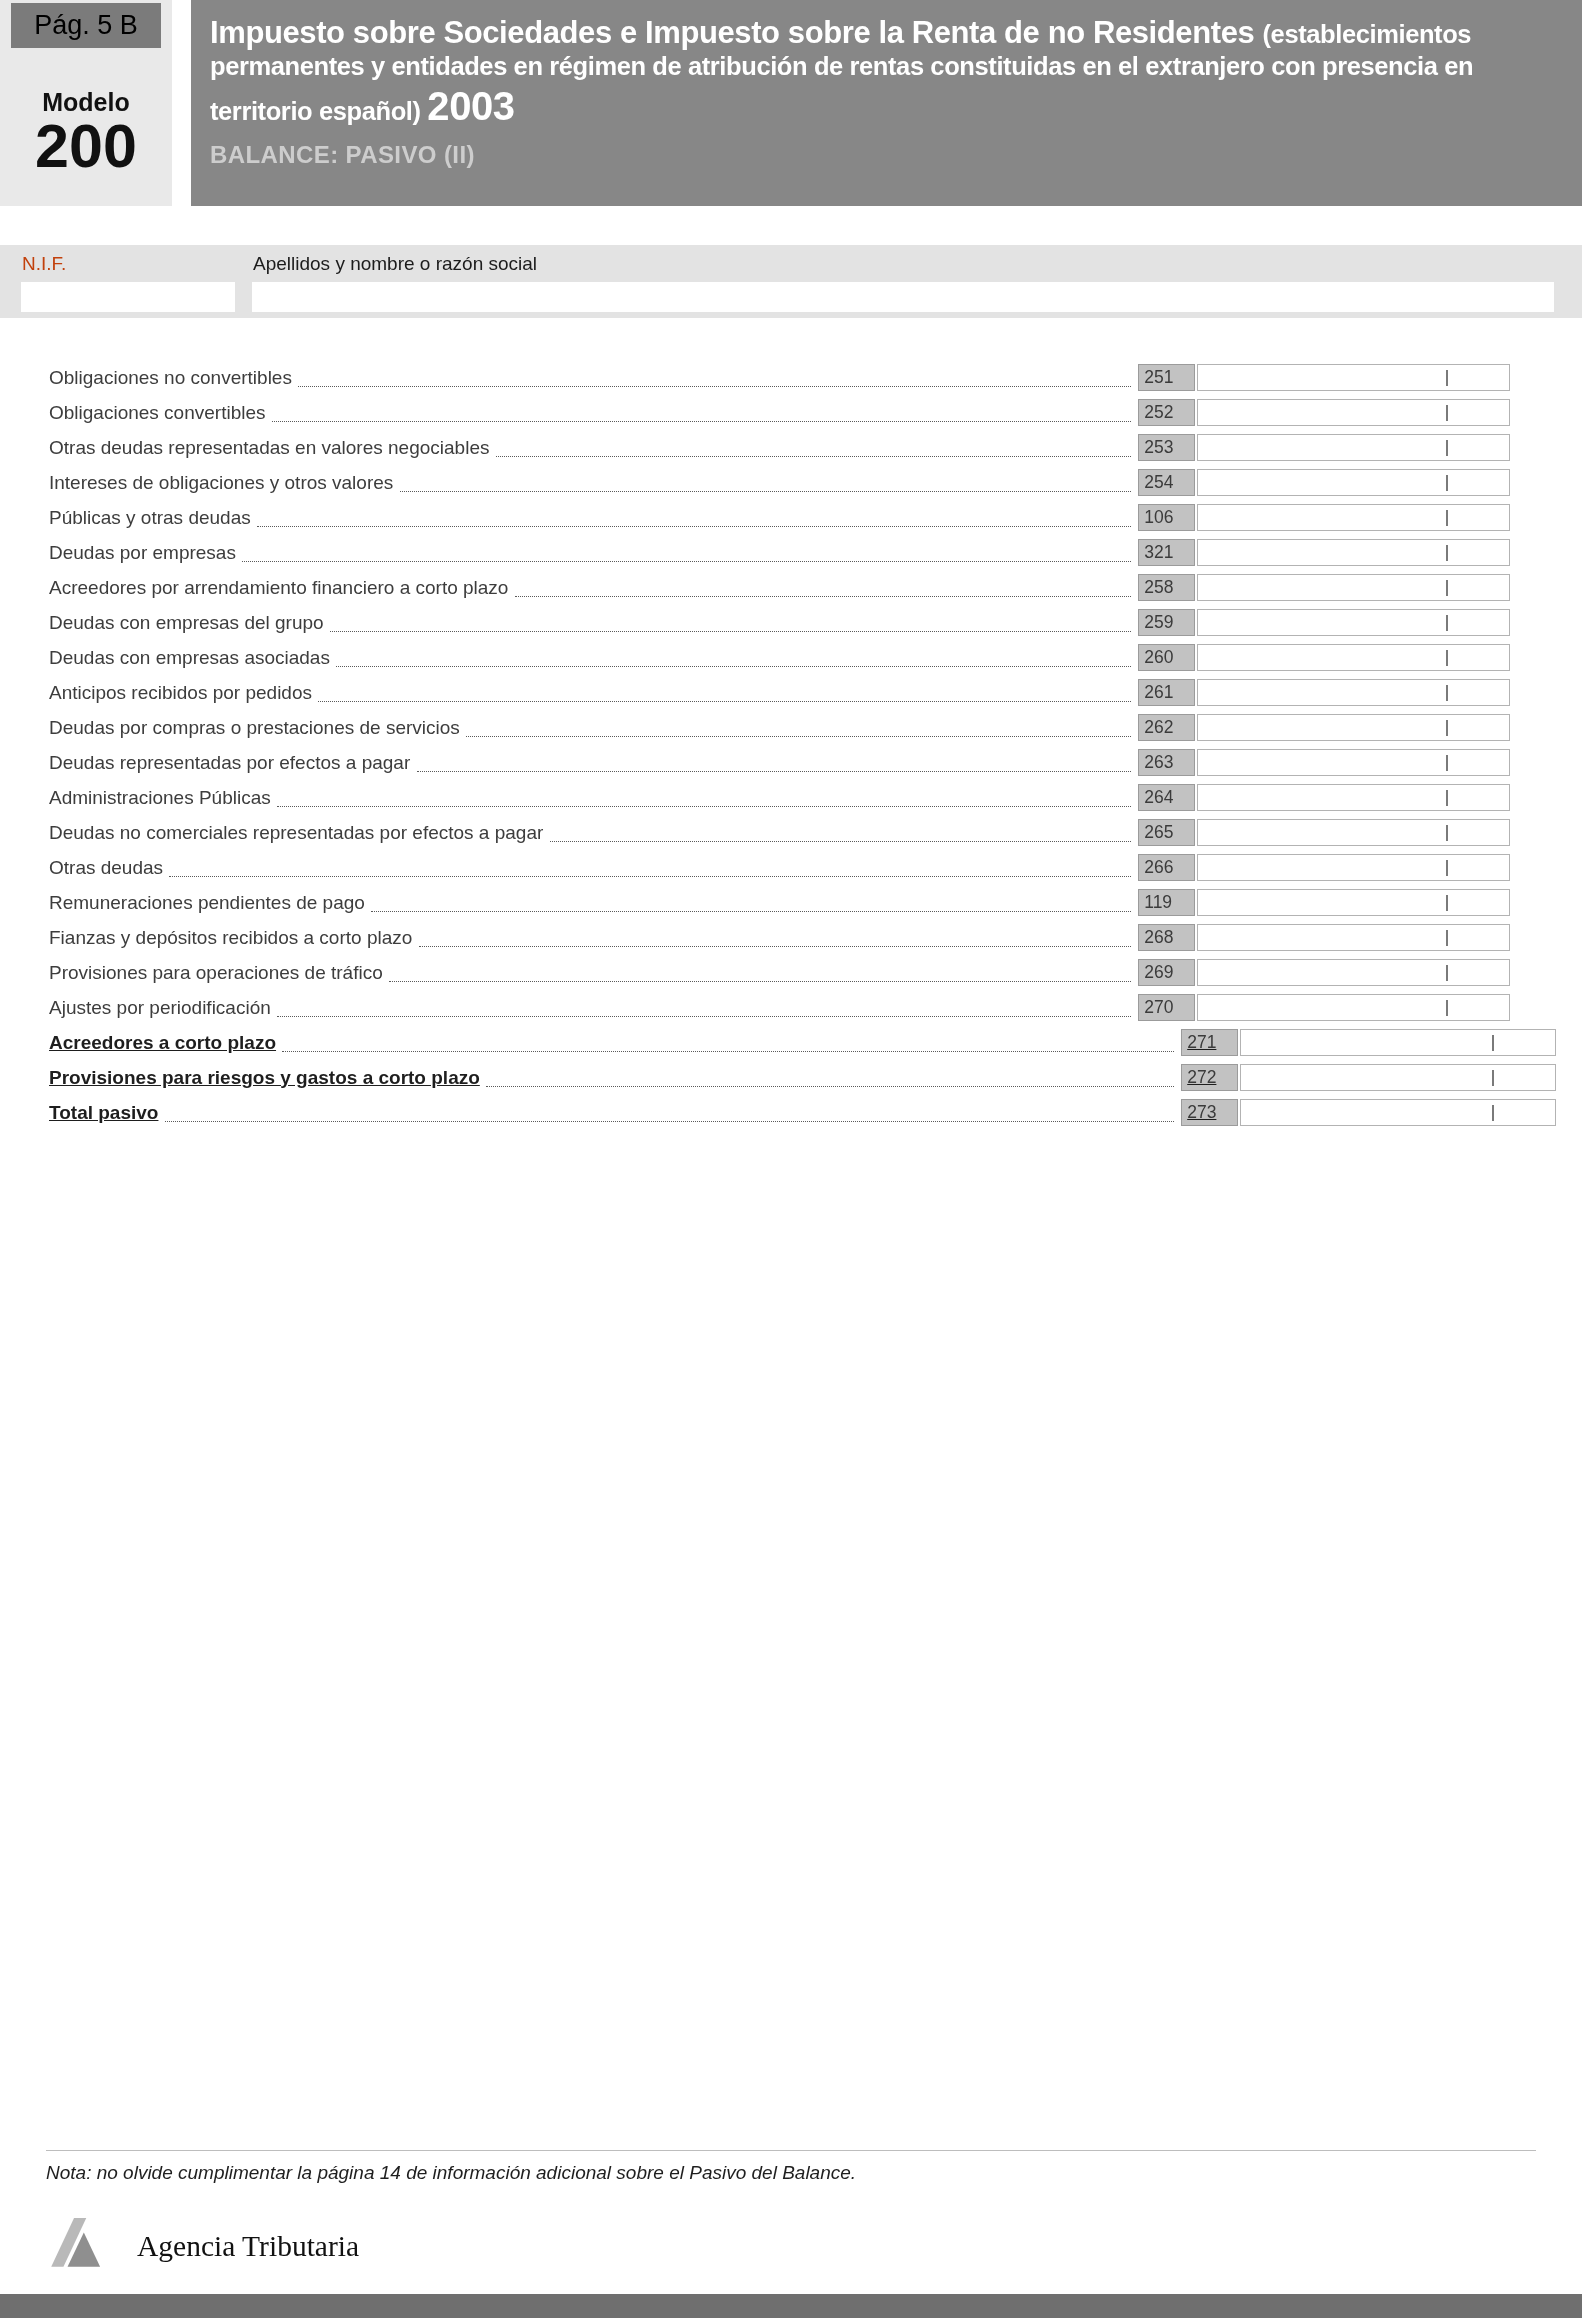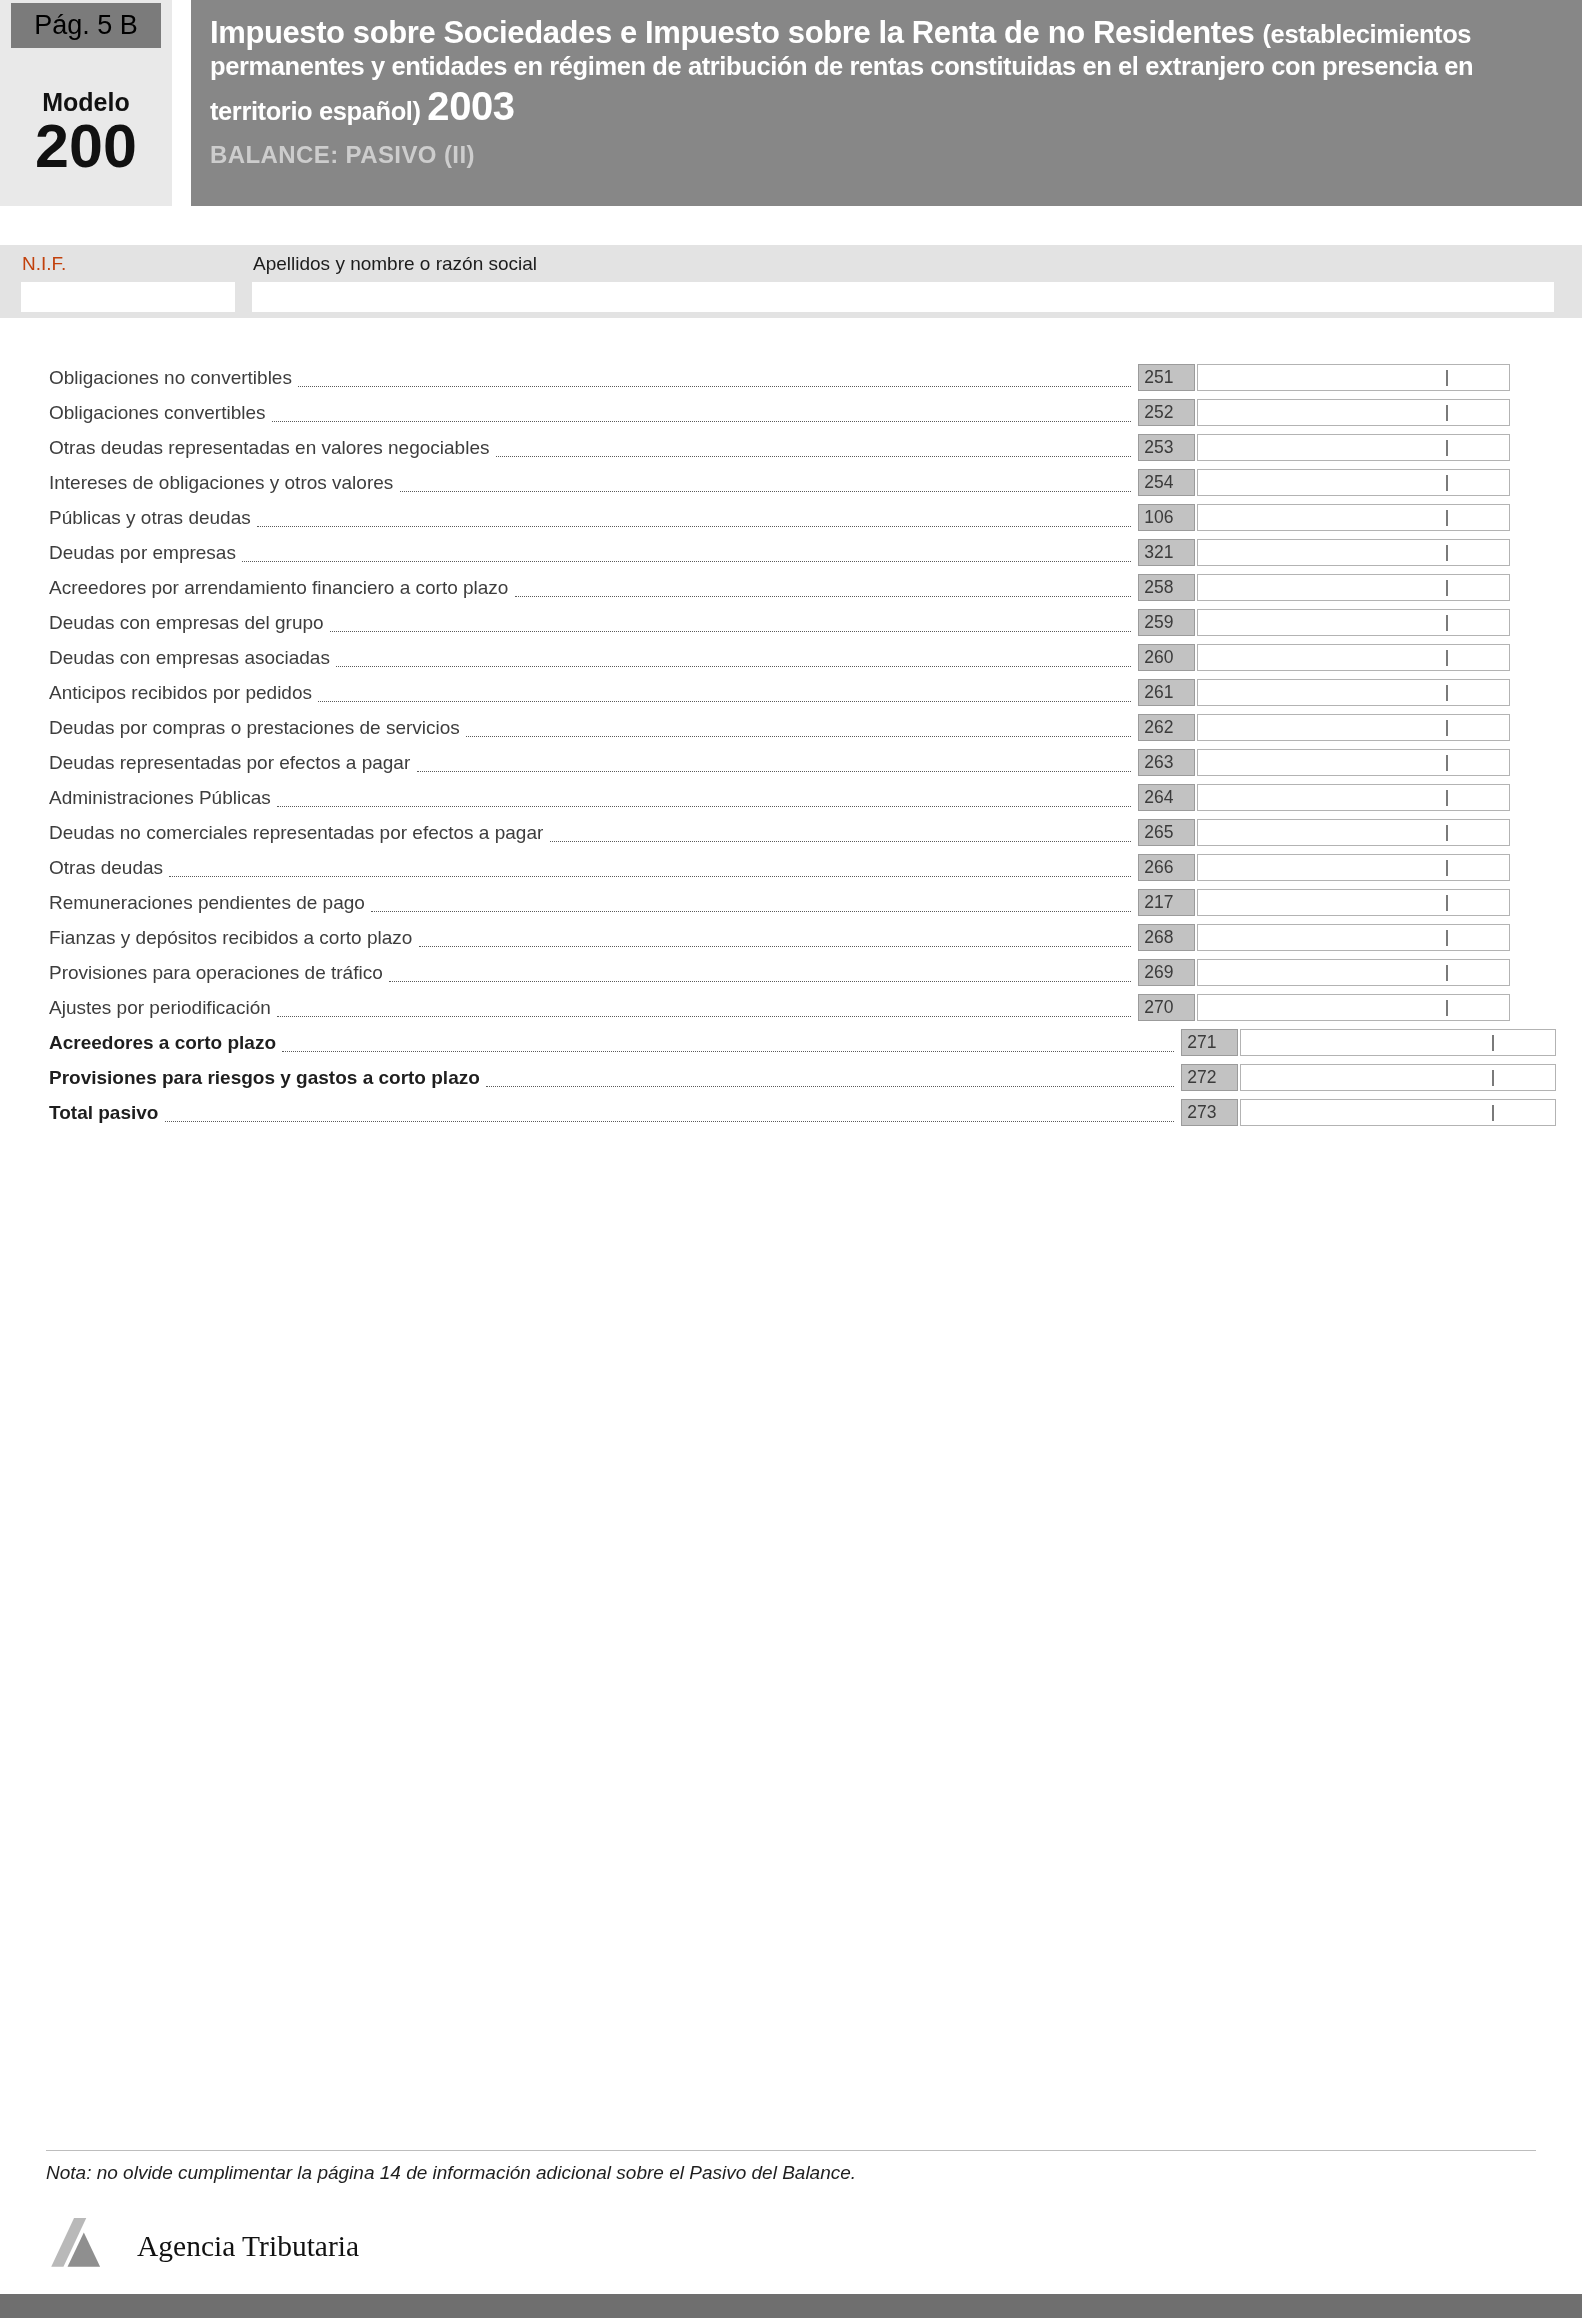--- a/index.html
+++ b/index.html
@@ -37,21 +37,21 @@
   }
   .nif-input{left:21px;top:37px;width:214px;height:30px;}
   .name-input{left:252px;top:37px;width:1302px;height:30px;}
 
   
   .rows{position:absolute;left:0;right:0;top:360px;}
   .row{
     display:flex;align-items:center;height:35px;
     padding-left:49px;padding-right:72px;font-size:19px;color:#3d3d3d;
   }
-  .row.bold{padding-right:26px;font-weight:bold;color:#1e1e1e;}
+  .row.bold{padding-right:26px;font-weight:bold;color:#1e1e1e;text-decoration:underline;}
   .row-label{white-space:nowrap;}
   .leader{
     flex:1;min-width:8px;height:0;border-bottom:1.9px dotted #5a5a5a;
     align-self:flex-end;margin:0 6.4px 8px 6.4px;
   }
   .code-box{
     width:57px;height:27px;background:#c2c2c2;border:0.8px solid #9b9b9b;box-sizing:border-box;
     font-size:17.5px;color:#3b3b3b;display:flex;align-items:center;padding-left:5.6px;
     margin-right:2.4px;font-weight:normal;flex:0 0 auto;
   }
@@ -235,21 +235,21 @@
     <span class="leader"></span>
     <span class="code-box">266</span>
     <span class="value-box">
       <input class="value-input" type="text" style="">
       <span class="tick"></span>
     </span>
   </div>
     <div class="row">
     <span class="row-label">Remuneraciones pendientes de pago</span>
     <span class="leader"></span>
-    <span class="code-box">217</span>
+    <span class="code-box">119</span>
     <span class="value-box">
       <input class="value-input" type="text" style="">
       <span class="tick"></span>
     </span>
   </div>
     <div class="row">
     <span class="row-label">Fianzas y depósitos recibidos a corto plazo</span>
     <span class="leader"></span>
     <span class="code-box">268</span>
     <span class="value-box">

